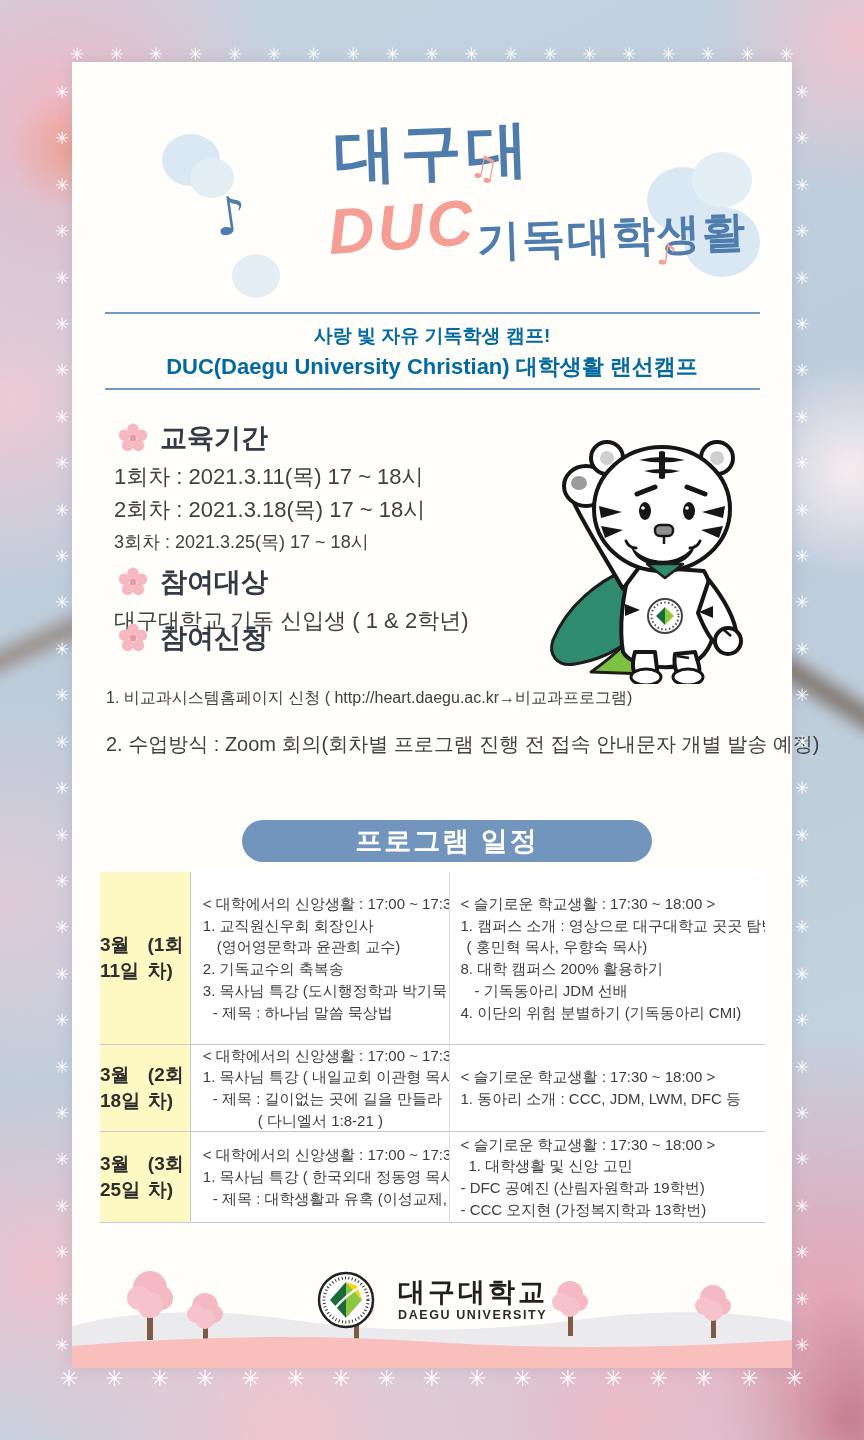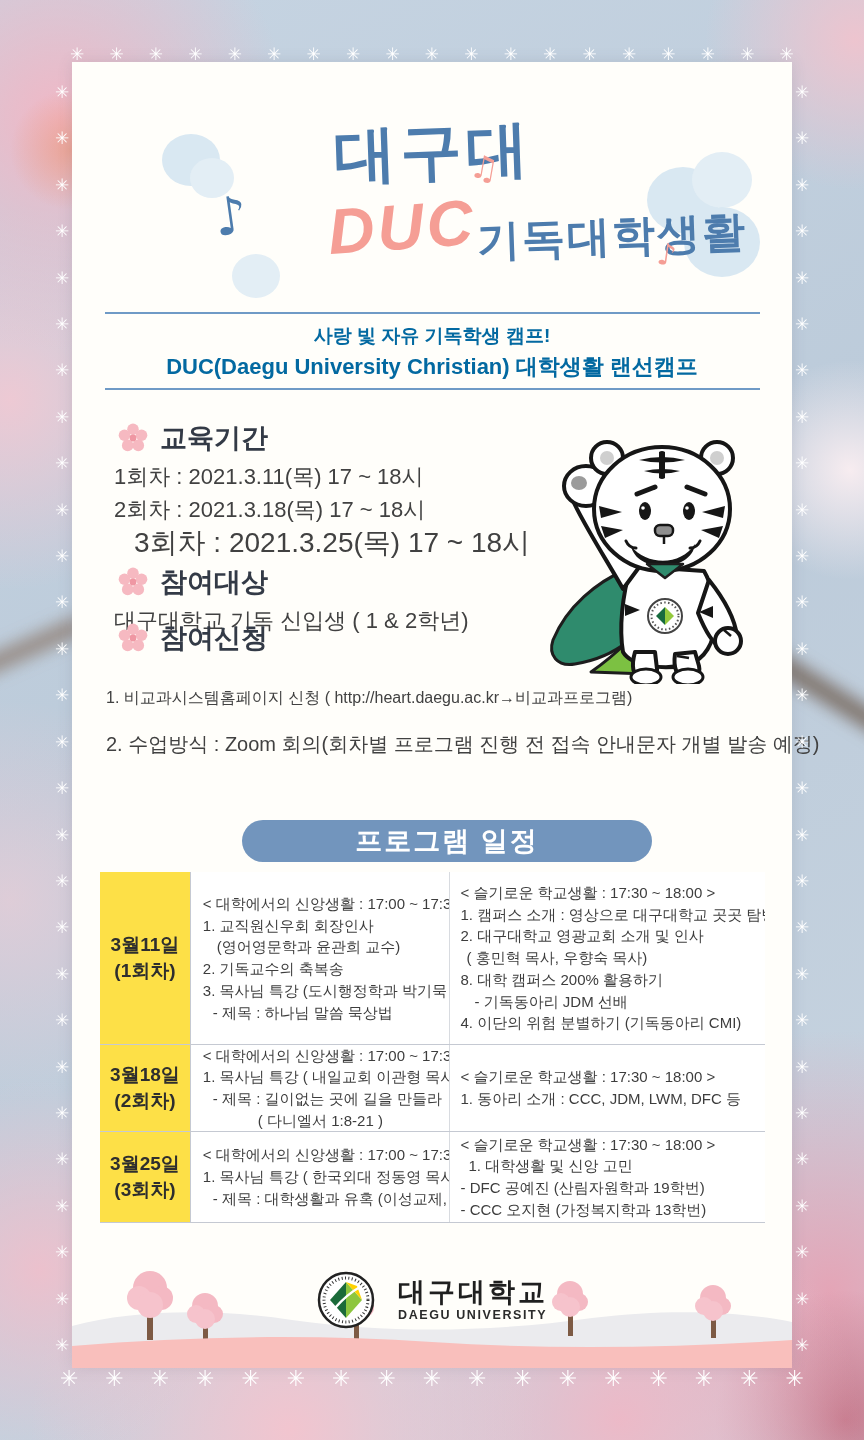--- a/index.html
+++ b/index.html
@@ -60,21 +60,21 @@
         border-radius:21px;color:#fff;font-size:27px;font-weight:700;display:flex;
         align-items:center;justify-content:center;letter-spacing:2px;}
 
   
   .table{position:absolute;left:28px;top:810px;width:665px;}
   .t-head{display:flex;height:38px;background:#1b4e80;color:#fff;font-weight:700;font-size:19px;border-bottom:2px solid #fff;}
   .t-head .hd-date{width:90px;display:flex;align-items:center;justify-content:center;border-right:2px solid #fff;}
   .t-head .hd-prog{flex:1;display:flex;align-items:center;justify-content:center;}
   .t-row{display:flex;border-bottom:1px solid #c5c9d2;background:#fff;}
   .t-row:last-child{border-bottom:1px solid #c5c9d2;}
-  .cell-date{width:90px;background:#fde047;border-right:1px solid #c5c9d2;display:flex;flex-direction:column;
+  .cell-date{width:90px;background:#fef9c3;border-right:1px solid #c5c9d2;display:flex;flex-direction:row;
              align-items:center;justify-content:center;font-size:19px;font-weight:700;color:#2e2e2e;line-height:1.35;}
   .cell-prog{display:flex;flex-direction:column;justify-content:center;font-size:15px;color:#3d3d3d;
              line-height:1.45;overflow:hidden;}
   .cell-left{width:260px;padding:4px 4px 4px 12px;border-right:1px solid #d8dbe0;box-sizing:border-box;}
   .cell-right{width:315px;padding:4px 4px 4px 10px;box-sizing:border-box;}
   .cell-prog div{white-space:nowrap;}
   .ind-6{padding-left:6px;}.ind-8{padding-left:8px;}.ind-10{padding-left:10px;}
   .ind-14{padding-left:14px;}.ind-55{padding-left:55px;}
   .r1{height:172px;}.r2{height:86px;}.r3{height:90px;}
 
@@ -222,21 +222,21 @@
             <circle cx="17.6" cy="19.4" r="5"></circle>
           <circle cx="8.4" cy="19.4" r="5"></circle>
             <circle cx="5.6" cy="10.6" r="5"></circle>
         </g>
         <circle cx="13" cy="13" r="3" fill="#ef97a3"></circle>
       </svg>
       <span>교육기간</span>
     </div>
     <div class="body-text" style="left:42px;top:398px;font-size:22px;line-height:33px;">1회차 : 2021.3.11(목) 17 ~ 18시</div>
     <div class="body-text" style="left:42px;top:431px;font-size:22px;line-height:33px;">2회차 : 2021.3.18(목) 17 ~ 18시</div>
-    <div class="body-text" style="left:42px;top:464px;font-size:28px;line-height:33px;margin-left:20px;">3회차 : 2021.3.25(목) 17 ~ 18시</div>
+    <div class="body-text" style="left:42px;top:464px;font-size:18px;line-height:33px;">3회차 : 2021.3.25(목) 17 ~ 18시</div>
 
     <svg class="abs" style="left:455px;top:352px;" width="240" height="270" viewBox="0 0 240 270">
       <path d="M100 155 C70 168 40 192 26 226 C21 241 30 253 48 250 C72 246 90 236 100 228 Z" fill="#2f8b6d" stroke="#1d1d1d" stroke-width="3" stroke-linejoin="round"></path>
       <path d="M100 228 C86 242 74 251 64 258 L120 260 L118 190 Z" fill="#7cc142" stroke="#1d1d1d" stroke-width="3" stroke-linejoin="round"></path>
       <path d="M104 152 C95 182 92 215 96 238 C104 252 138 257 162 250 C178 245 187 229 188 209 C189 189 185 171 177 157 Z" fill="#fff" stroke="#161616" stroke-width="4" stroke-linejoin="round"></path>
       <path d="M96 175 C82 150 60 116 47 89 L79 70 C93 100 105 131 113 152 Z" fill="#fff" stroke="#161616" stroke-width="4" stroke-linejoin="round"></path>
       <ellipse cx="59" cy="72" rx="22" ry="20" fill="#fff" stroke="#161616" stroke-width="4"></ellipse>
       <ellipse cx="52" cy="69" rx="8" ry="7" fill="#9b9b9b"></ellipse>
       <path d="M80 108 L97 115 L82 121 Z" fill="#161616"></path>
       <path d="M182 166 C198 186 208 206 210 222 C210 232 202 238 194 234 C185 229 177 214 171 199 Z" fill="#fff" stroke="#161616" stroke-width="4" stroke-linejoin="round"></path>
@@ -323,21 +323,20 @@
           <div>&lt; 대학에서의 신앙생활 : 17:00 ~ 17:30 &gt;</div>
           <div>1. 교직원신우회 회장인사</div>
           <div class="ind-14">(영어영문학과 윤관희 교수)</div>
           <div>2. 기독교수의 축복송</div>
           <div>3. 목사님 특강 (도시행정학과 박기묵 교수)</div>
           <div class="ind-10">- 제목 : 하나님 말씀 묵상법</div>
         </div>
         <div class="cell-prog cell-right">
           <div>&lt; 슬기로운 학교생활 : 17:30 ~ 18:00 &gt;</div>
           <div>1. 캠퍼스 소개 : 영상으로 대구대학교 곳곳 탐방</div>
-          <div>2. 대구대학교 영광교회 소개 및 인사</div>
           <div class="ind-6">( 홍민혁 목사, 우향숙 목사)</div>
           <div>8. 대학 캠퍼스 200% 활용하기</div>
           <div class="ind-14">- 기독동아리 JDM 선배</div>
           <div>4. 이단의 위험 분별하기 (기독동아리 CMI)</div>
         </div>
       </div>
 
       <div class="t-row r2">
         <div class="cell-date">
           <span>3월18일</span>

